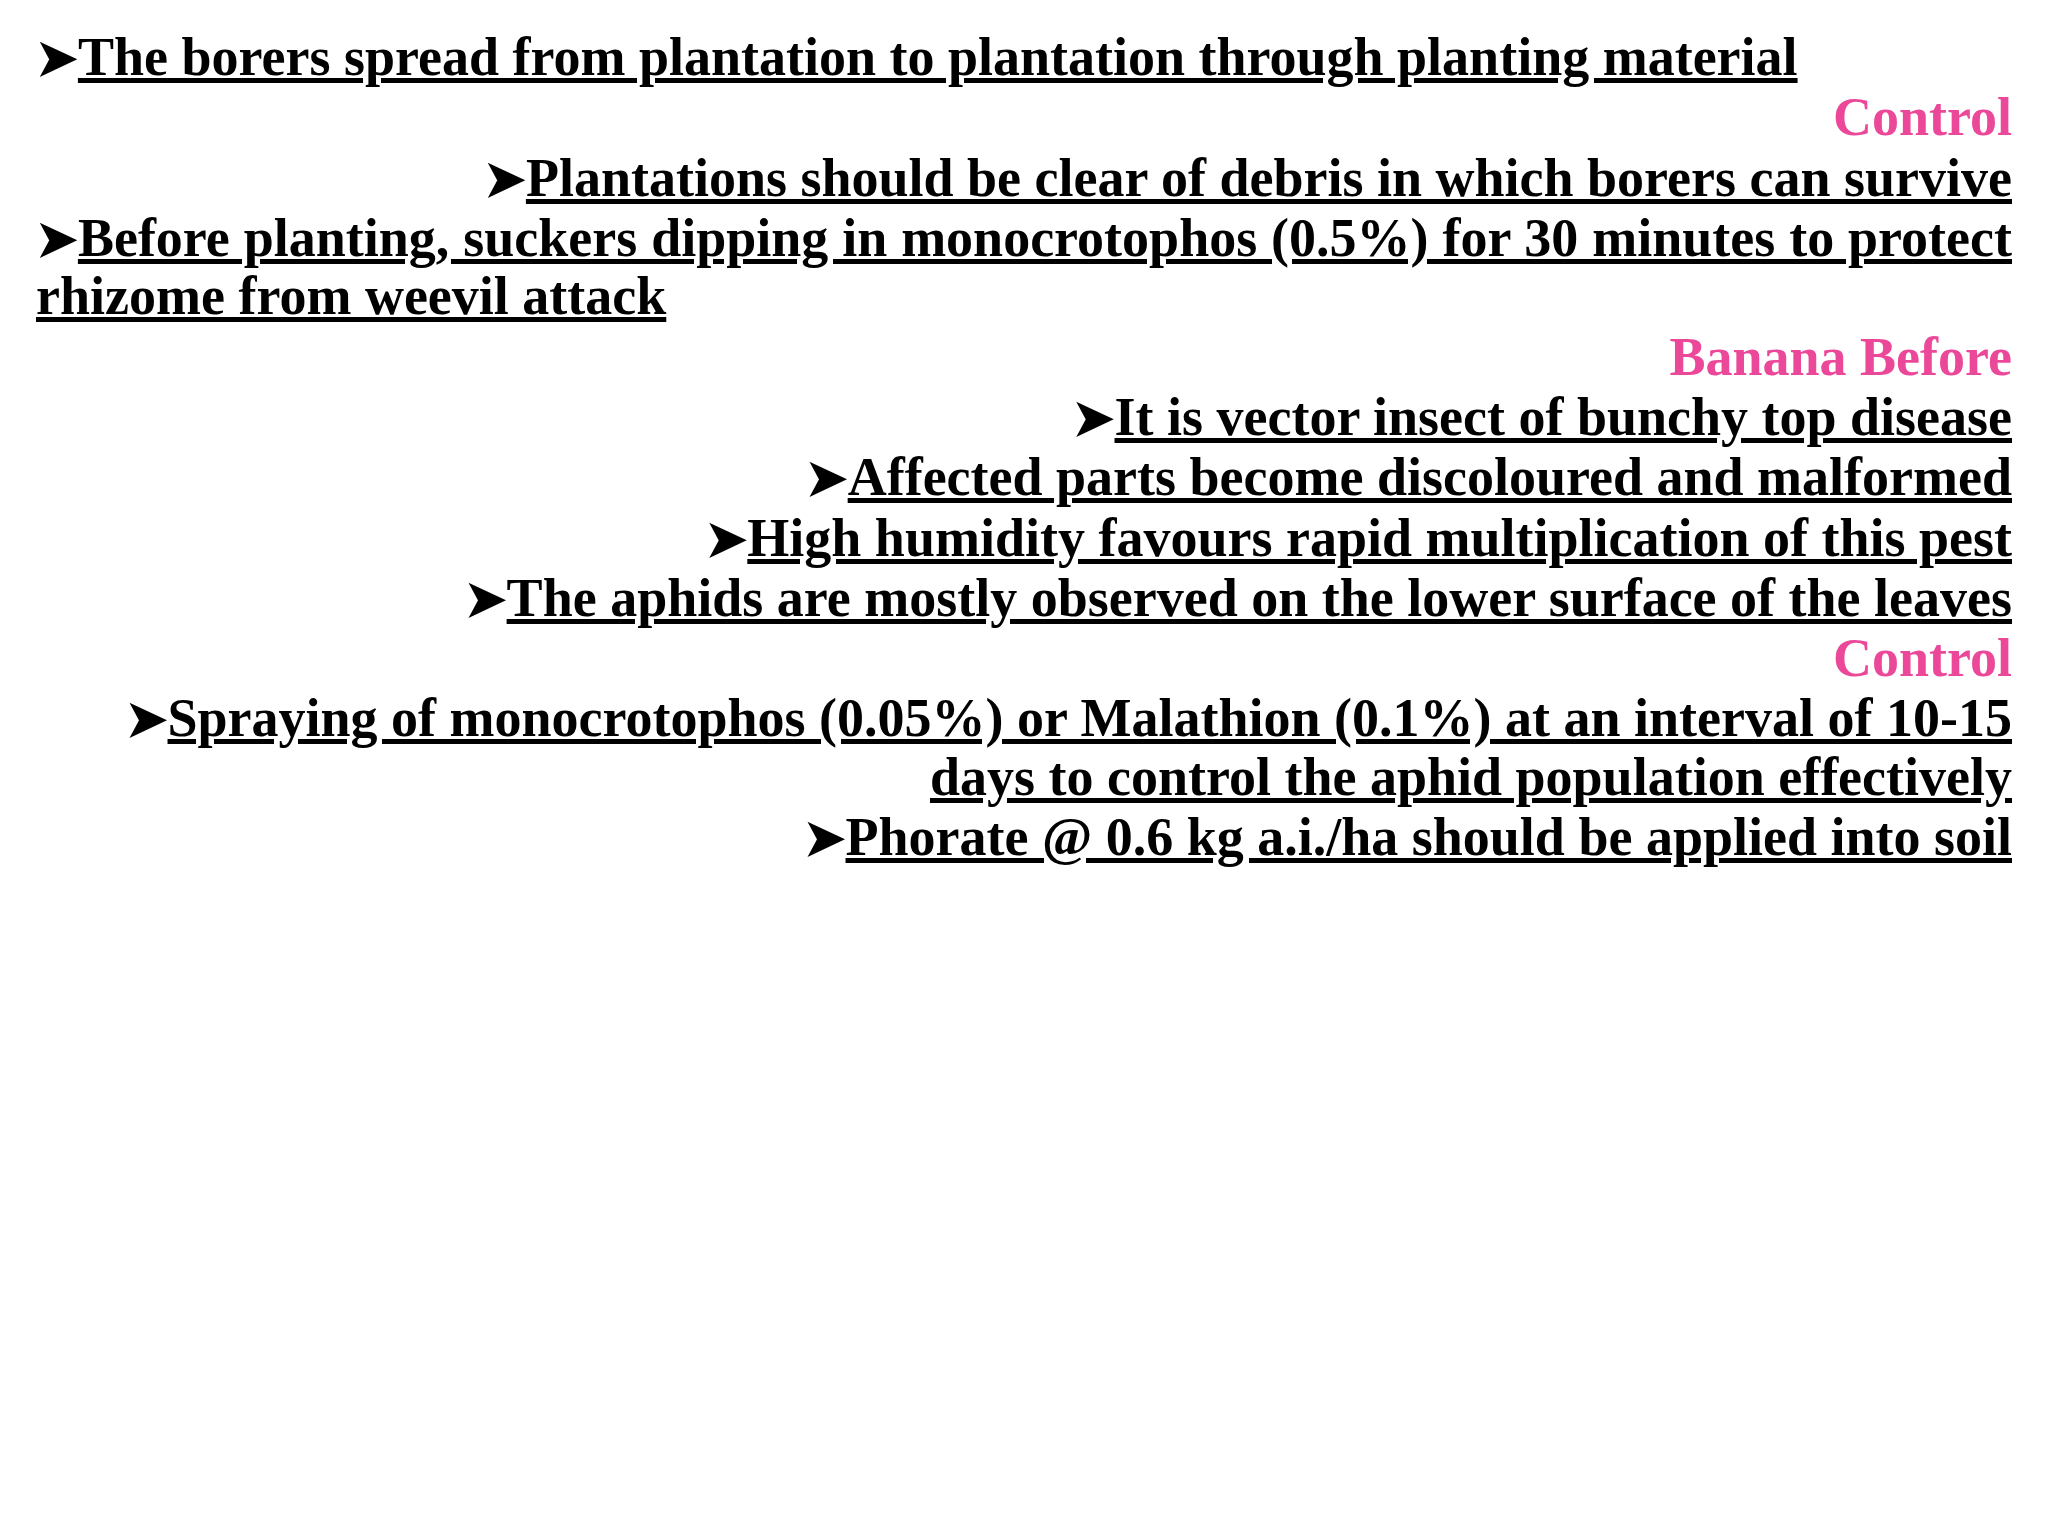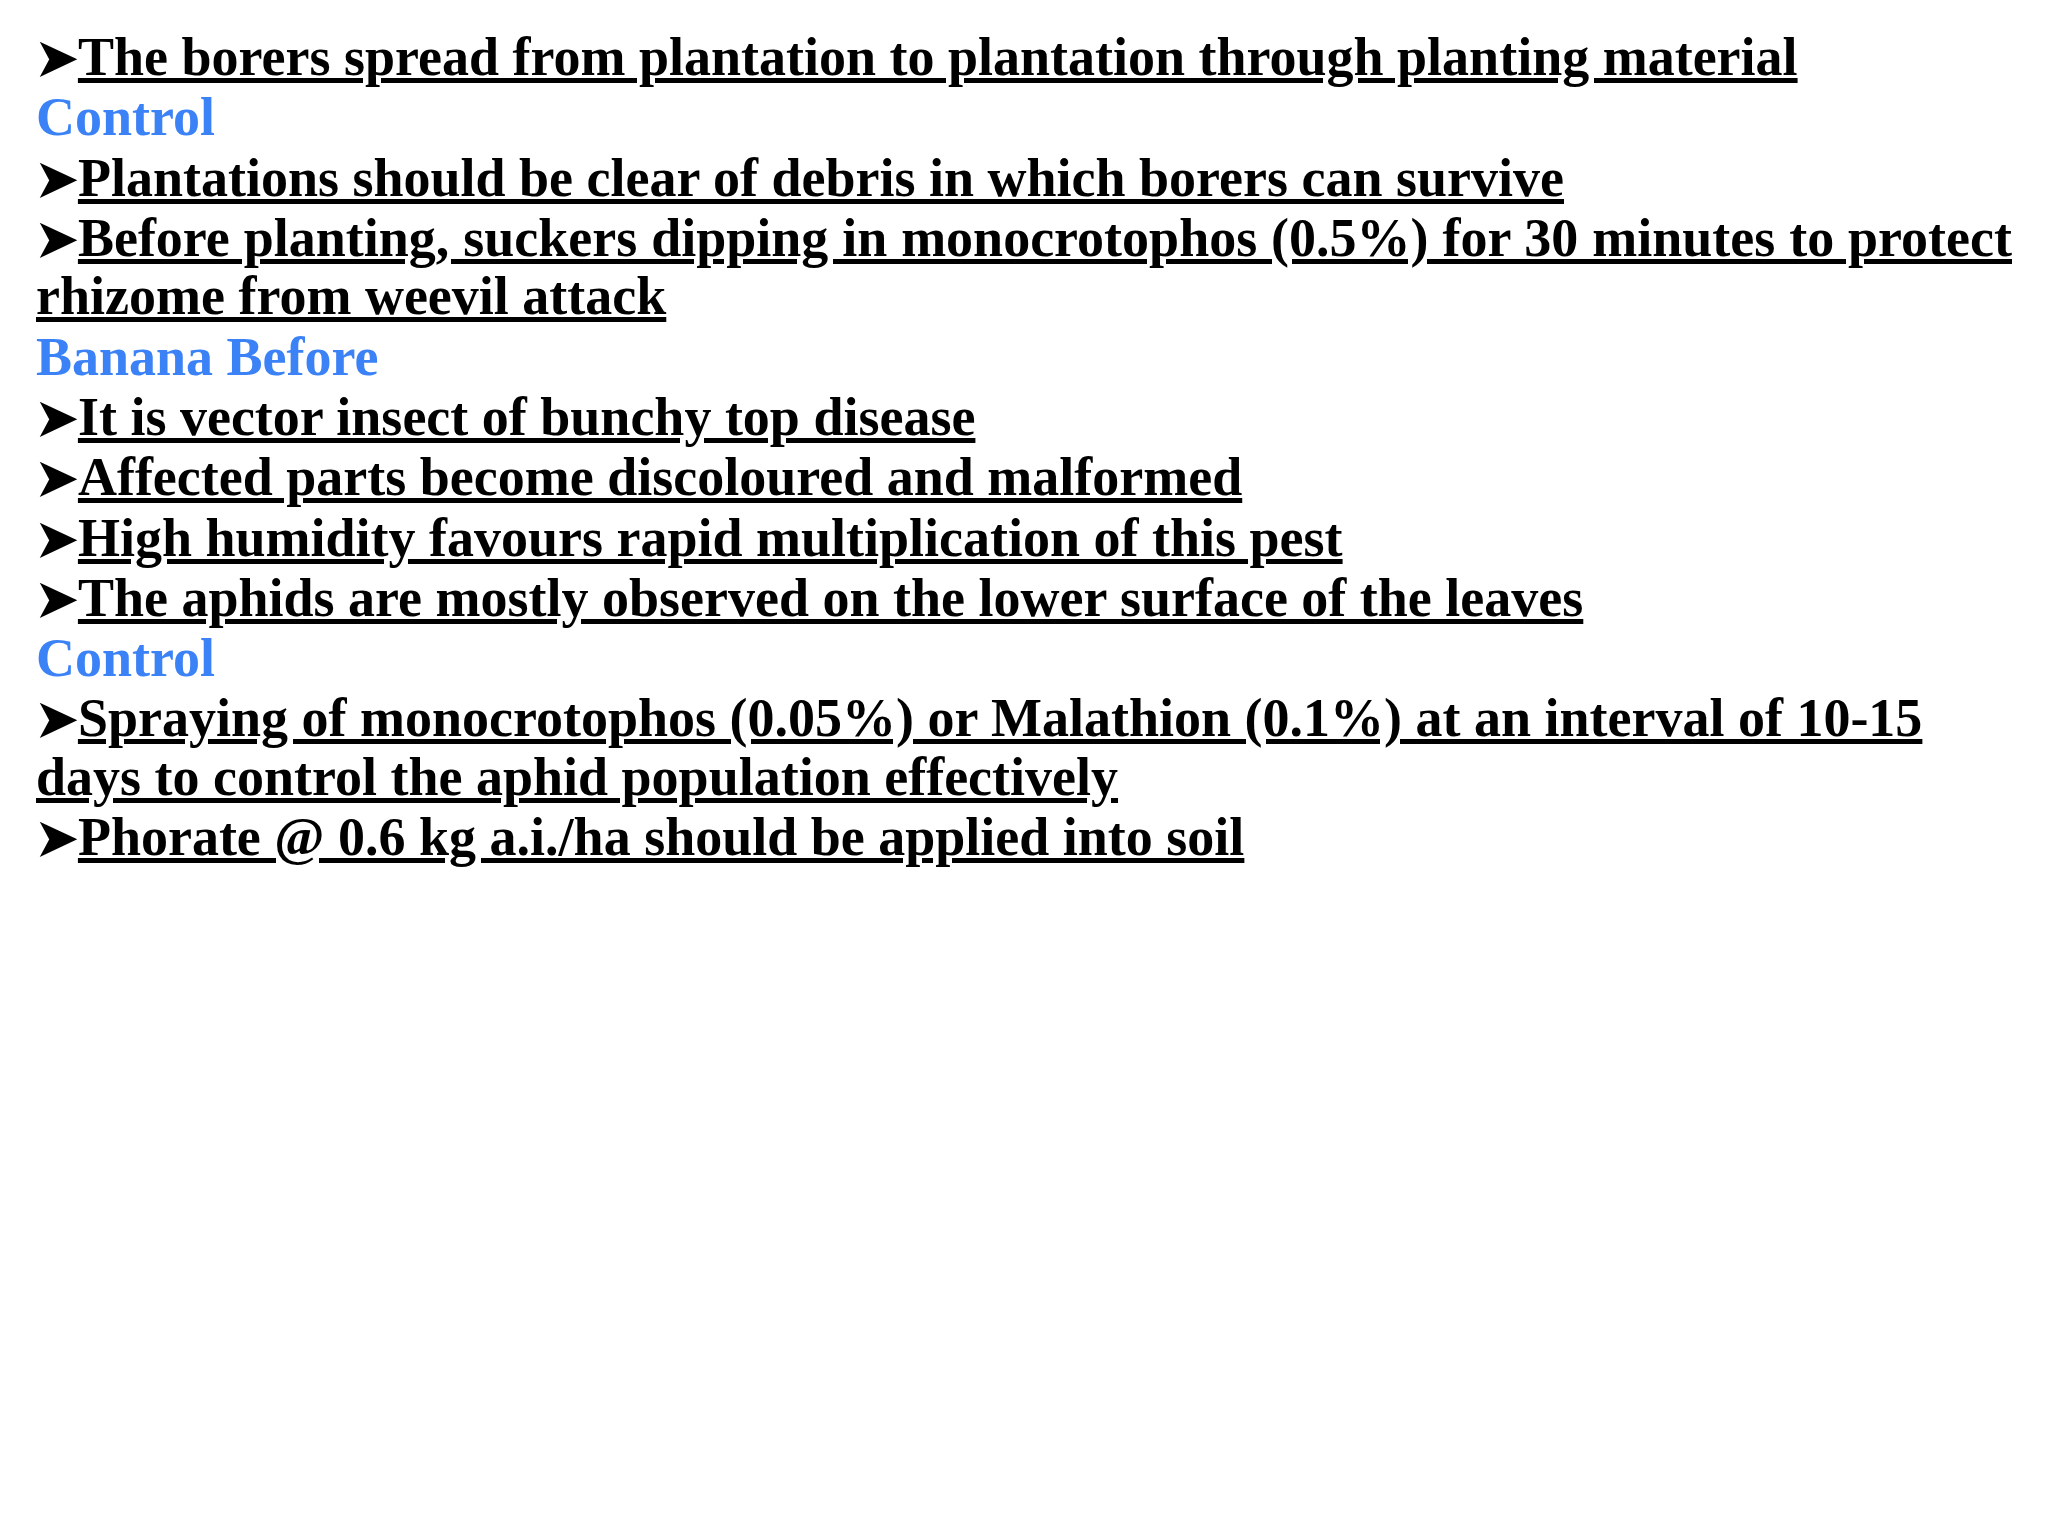--- a/index.html
+++ b/index.html
@@ -23,29 +23,29 @@
   .line {
     font-weight: bold;
     font-size: 54px;
     line-height: 1.08;
     margin: 0 0 2px 0;
     color: #000000;
     text-align: justify;
     text-justify: inter-word;
   }
   .line.nojust {
-    text-align: left;
+    text-align: right;
   }
   .heading {
     font-weight: bold;
     font-size: 54px;
     line-height: 1.08;
     margin: 0 0 2px 0;
-    color: #3b82f6;
-    text-align: left;
+    color: #ec4899;
+    text-align: right;
   }
   .bullet-item {
     position: relative;
     padding-left: 0;
     text-decoration: underline;
   }
   .arrow {
     font-weight: bold;
     font-size: 50px;
     line-height: 1;

